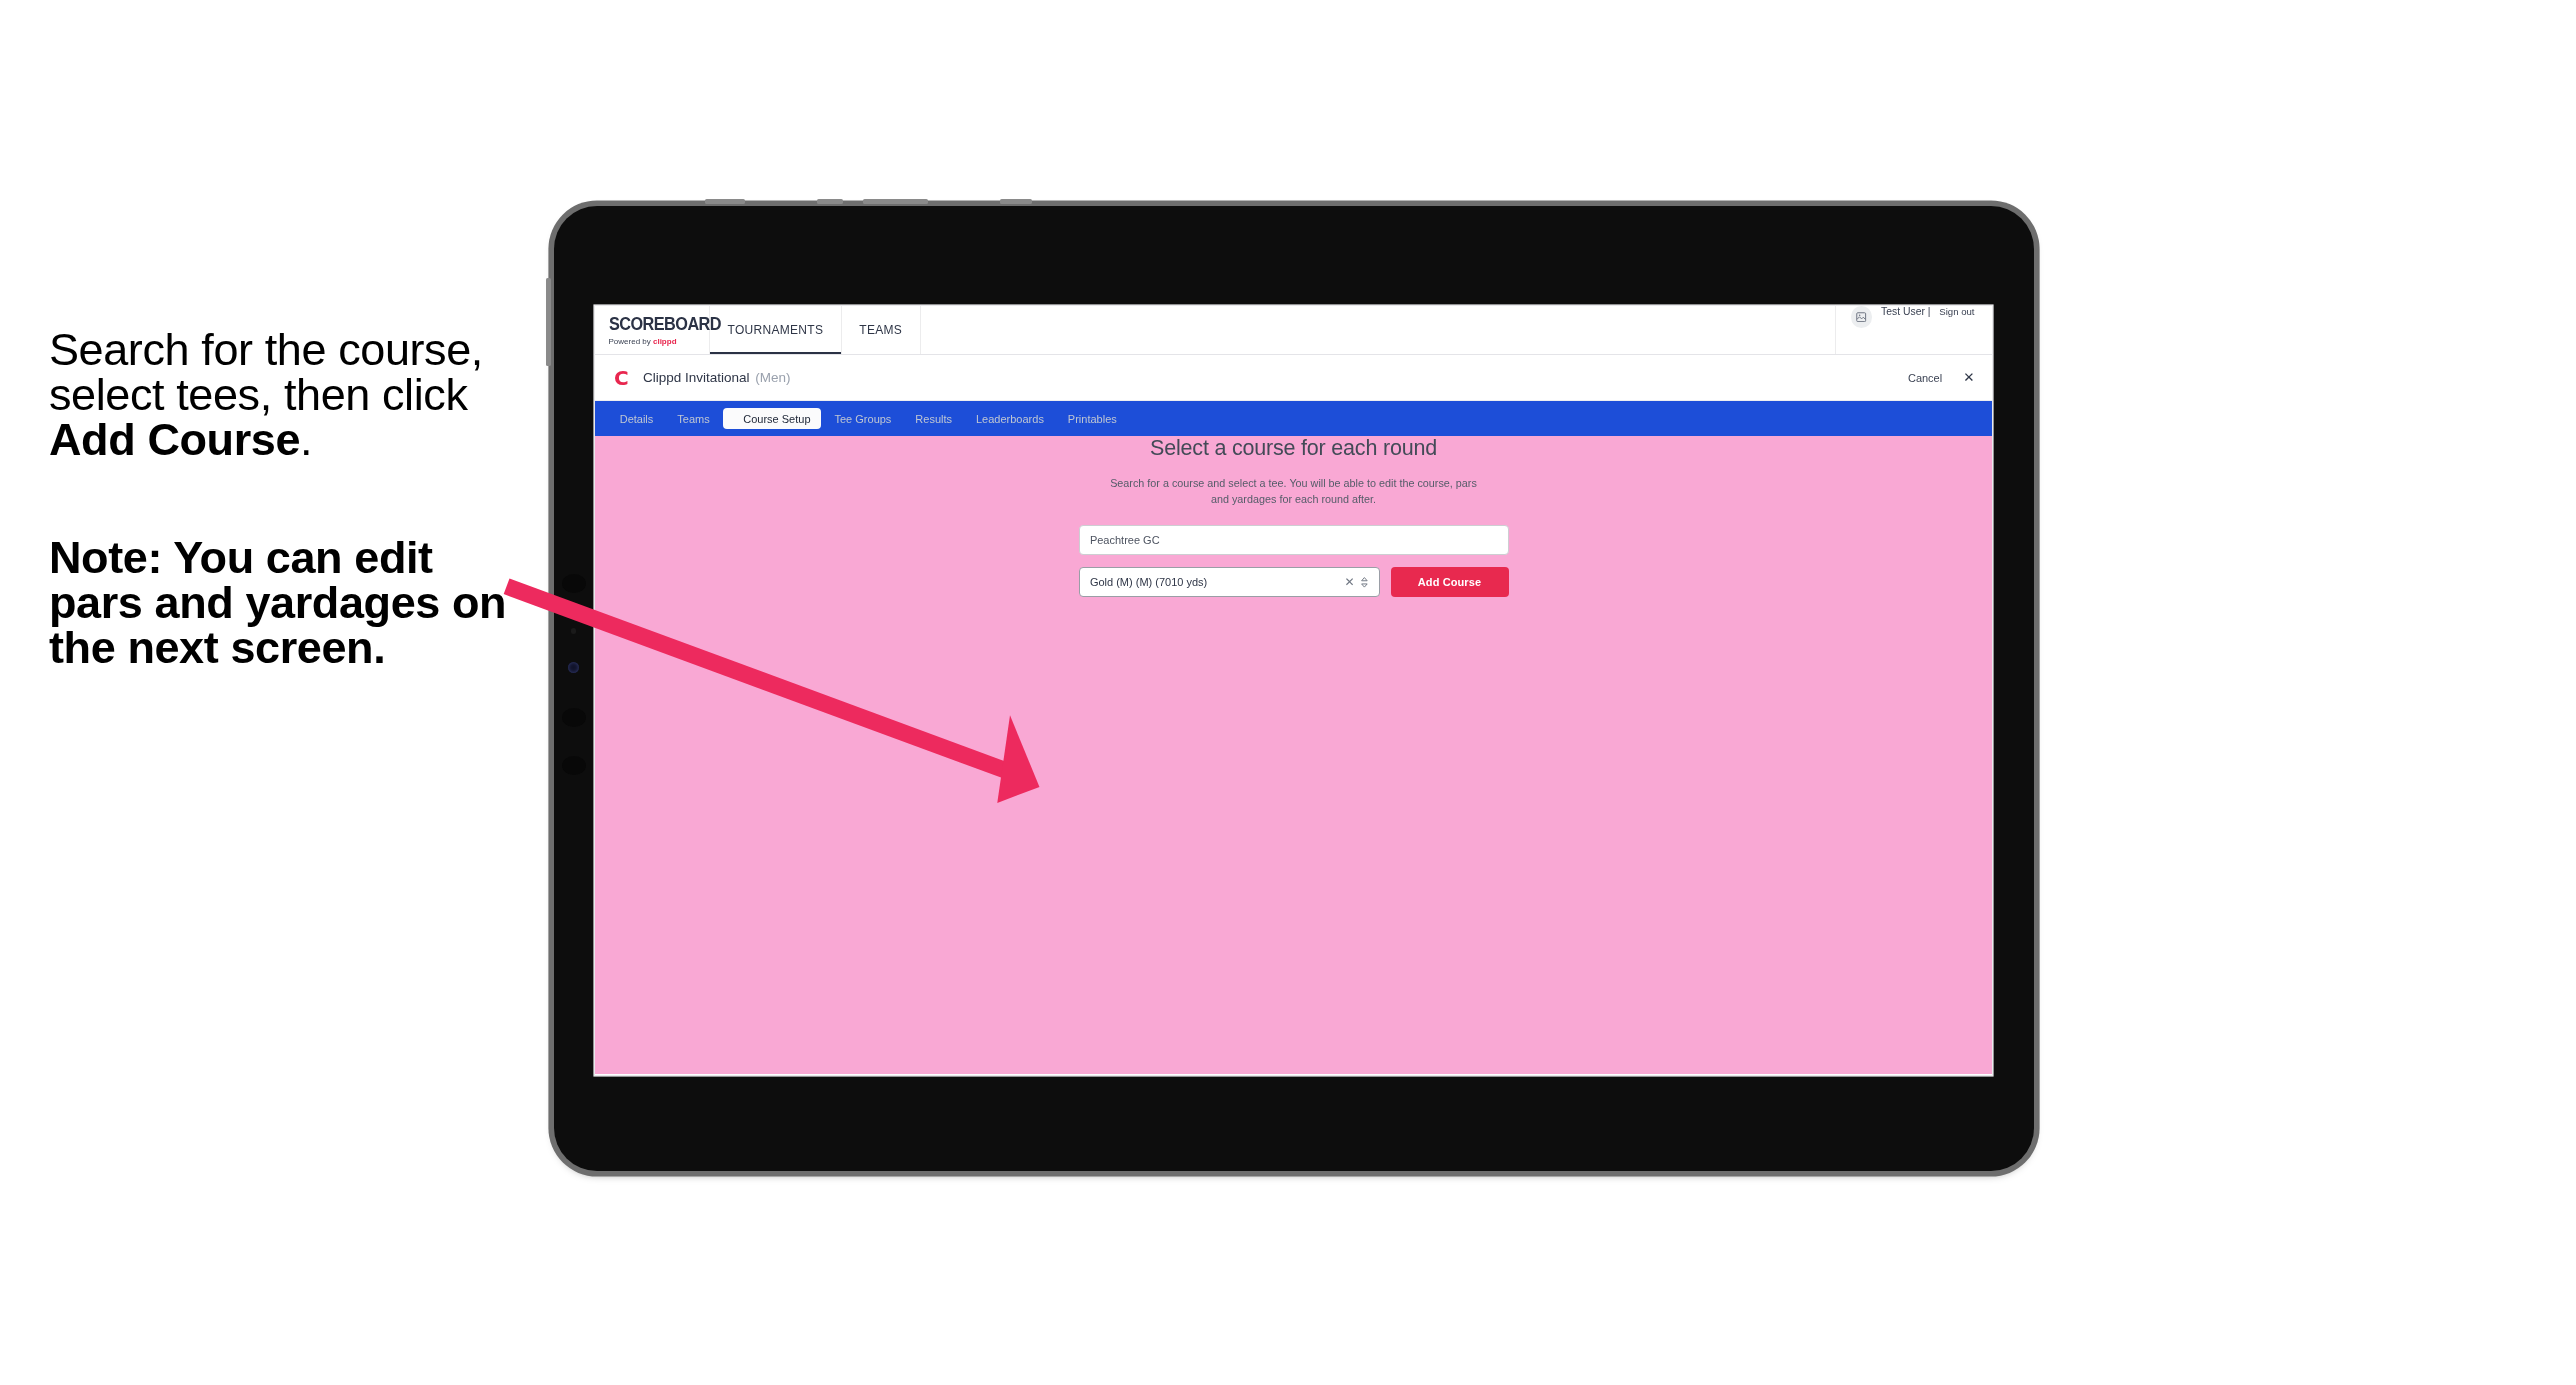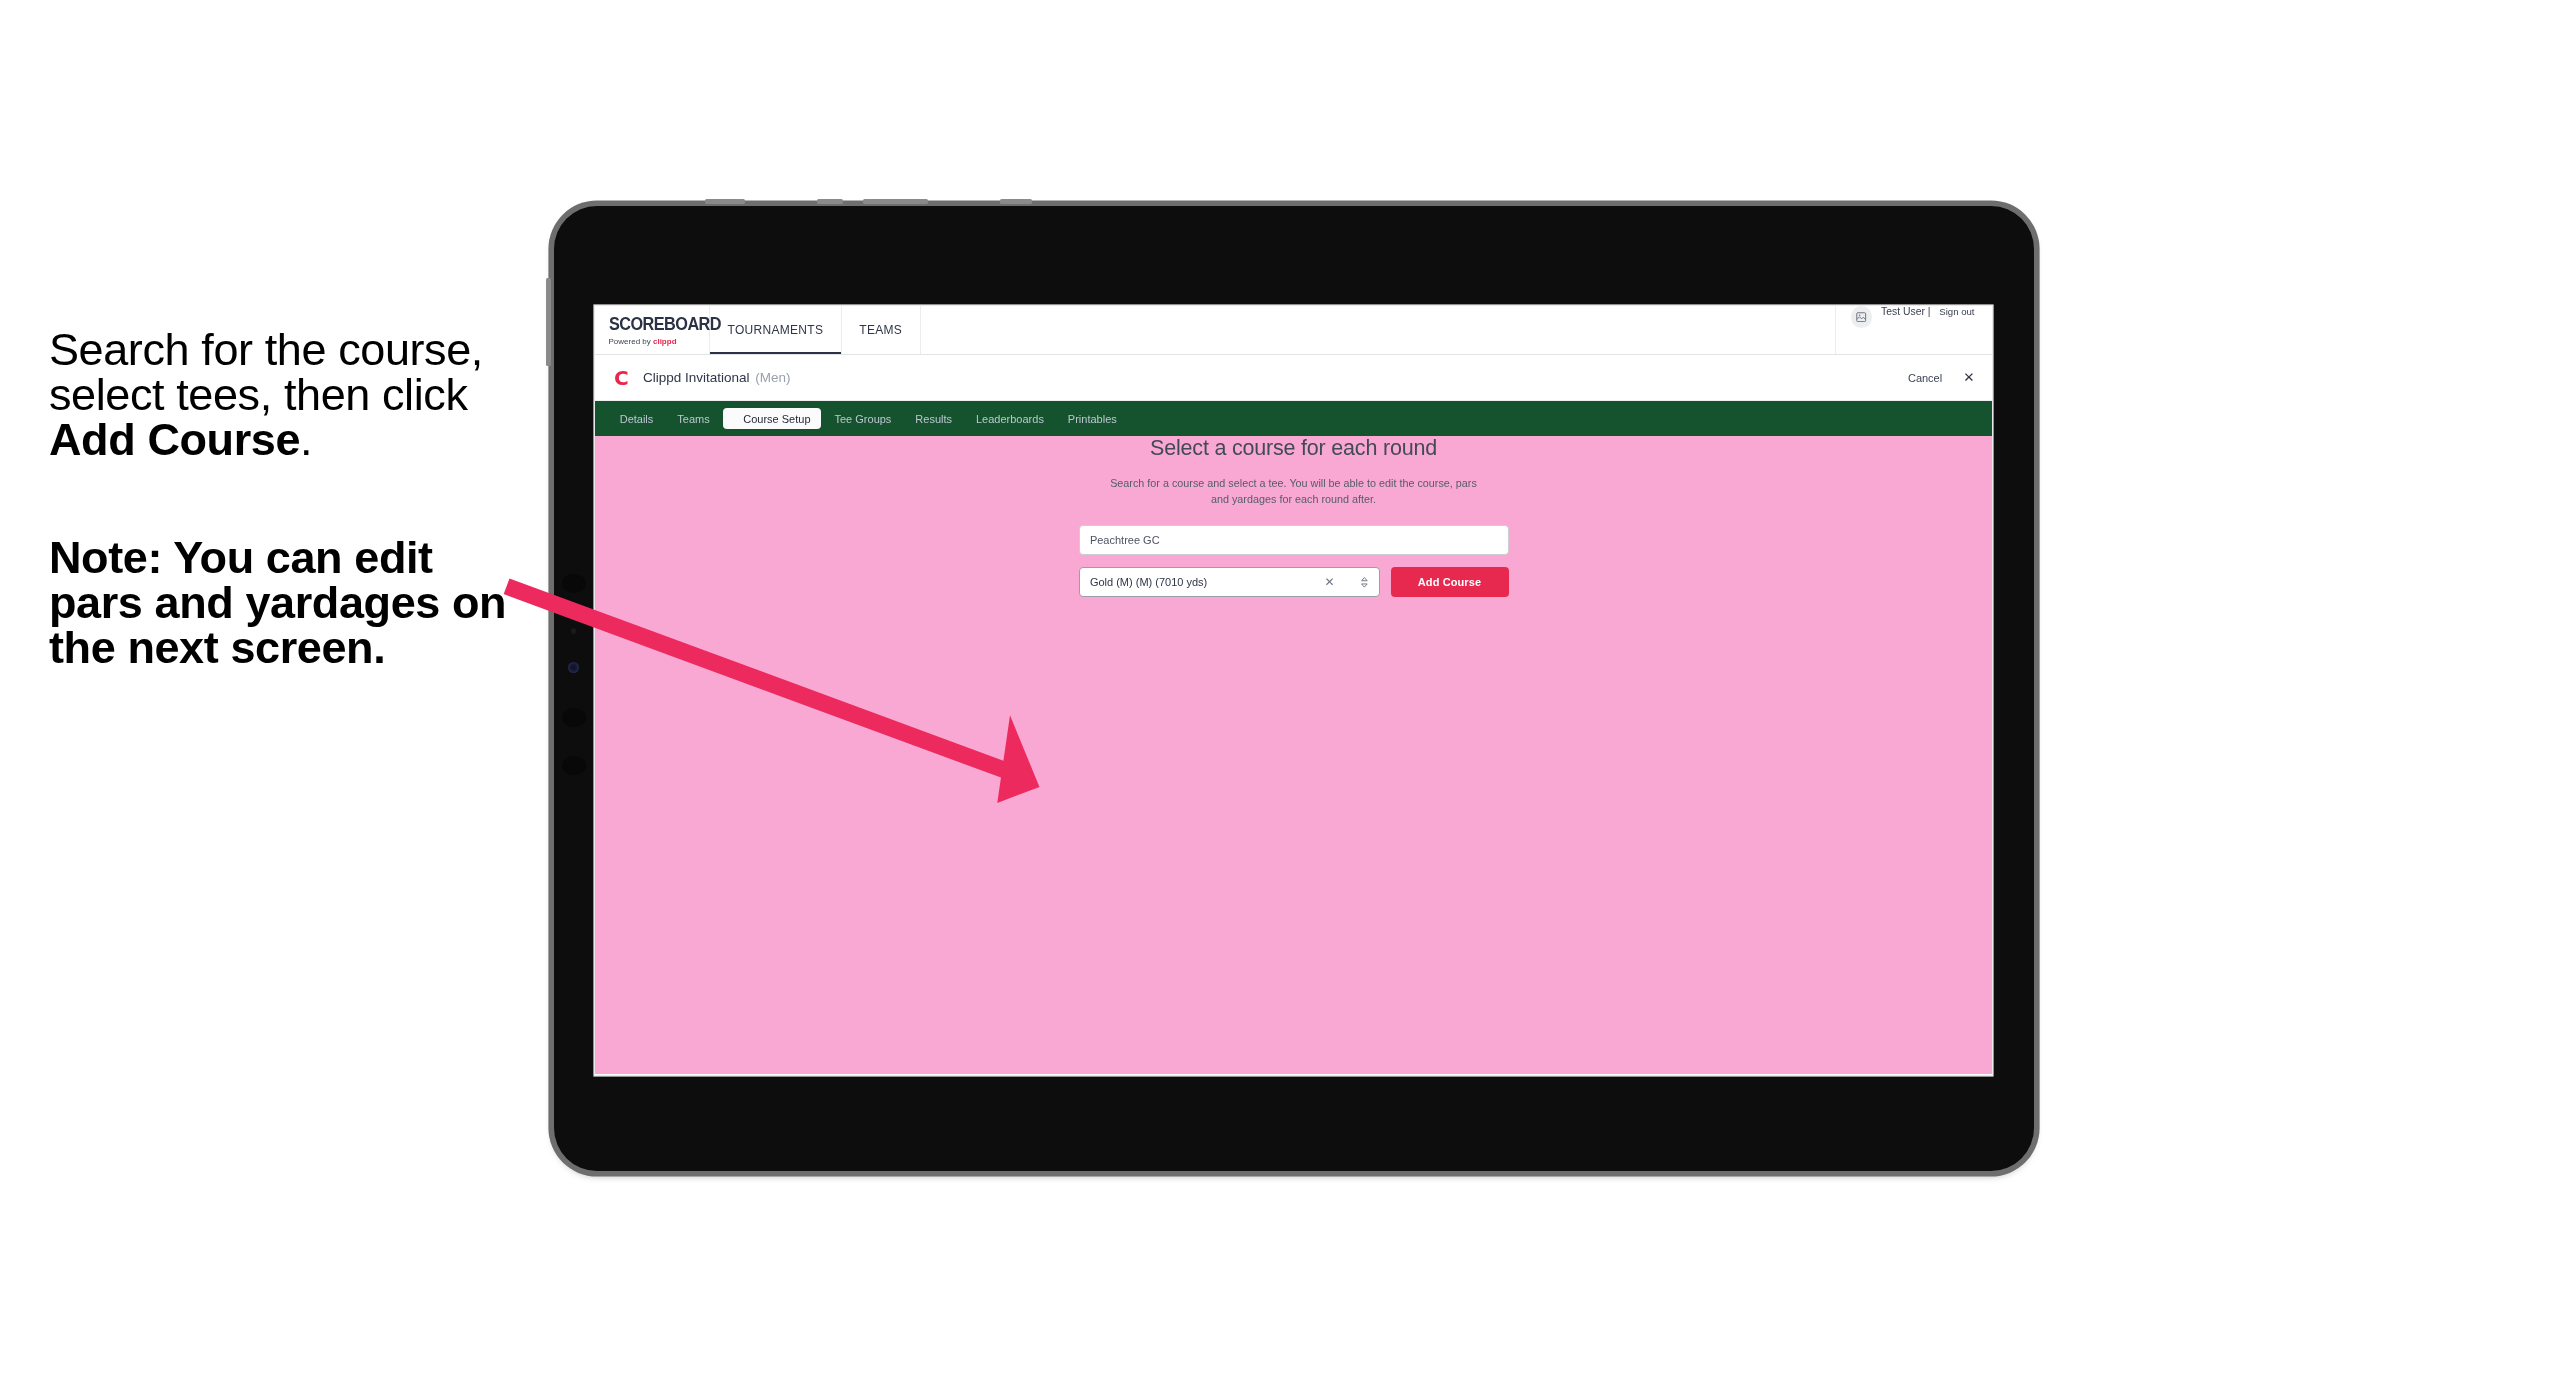--- a/index.html
+++ b/index.html
@@ -170,21 +170,21 @@
   #title-spacer { flex: 1; }
   #cancel-btn {
     display: flex; align-items: center; gap: 21px;
     font-size: 11px; color: #3c4354; cursor: pointer;
   }
   #cancel-x { font-size: 13.5px; line-height: 1; color: #2f3647; }
 
   
   #section-nav {
     height: 35px;
-    background: #14532d;
+    background: #1d4ed8;
     display: flex; align-items: center;
     padding-left: 14.3px;
     gap: 3.2px;
   }
   .sec-tab {
     font-size: 11px;
     color: #bfc6d2;
     padding: 4.8px 10.4px;
     border-radius: 4px;
     cursor: pointer;
@@ -240,21 +240,20 @@
   }
   #tee-select {
     flex: 1;
     height: 30px;
     border: 0.8px solid #9a9ea6;
     border-radius: 4px;
     background: #fff;
     display: flex; align-items: center;
     padding: 0 8px 0 10.4px;
     cursor: pointer;
-    gap: 20px;
   }
   #tee-value { flex: 1; font-size: 11px; color: #2f3647; text-align: left; }
   .tee-icon { color: #6f7682; display: flex; align-items: center; }
   #tee-clear { font-size: 12px; padding: 0 5.6px; cursor: pointer; }
   #tee-stepper { font-size: 9.6px; padding-right: 1.6px; cursor: pointer; line-height: 1; }
   #add-course-btn {
     width: 118px;
     height: 30px;
     background: #e8294f;
     color: #ffffff;

